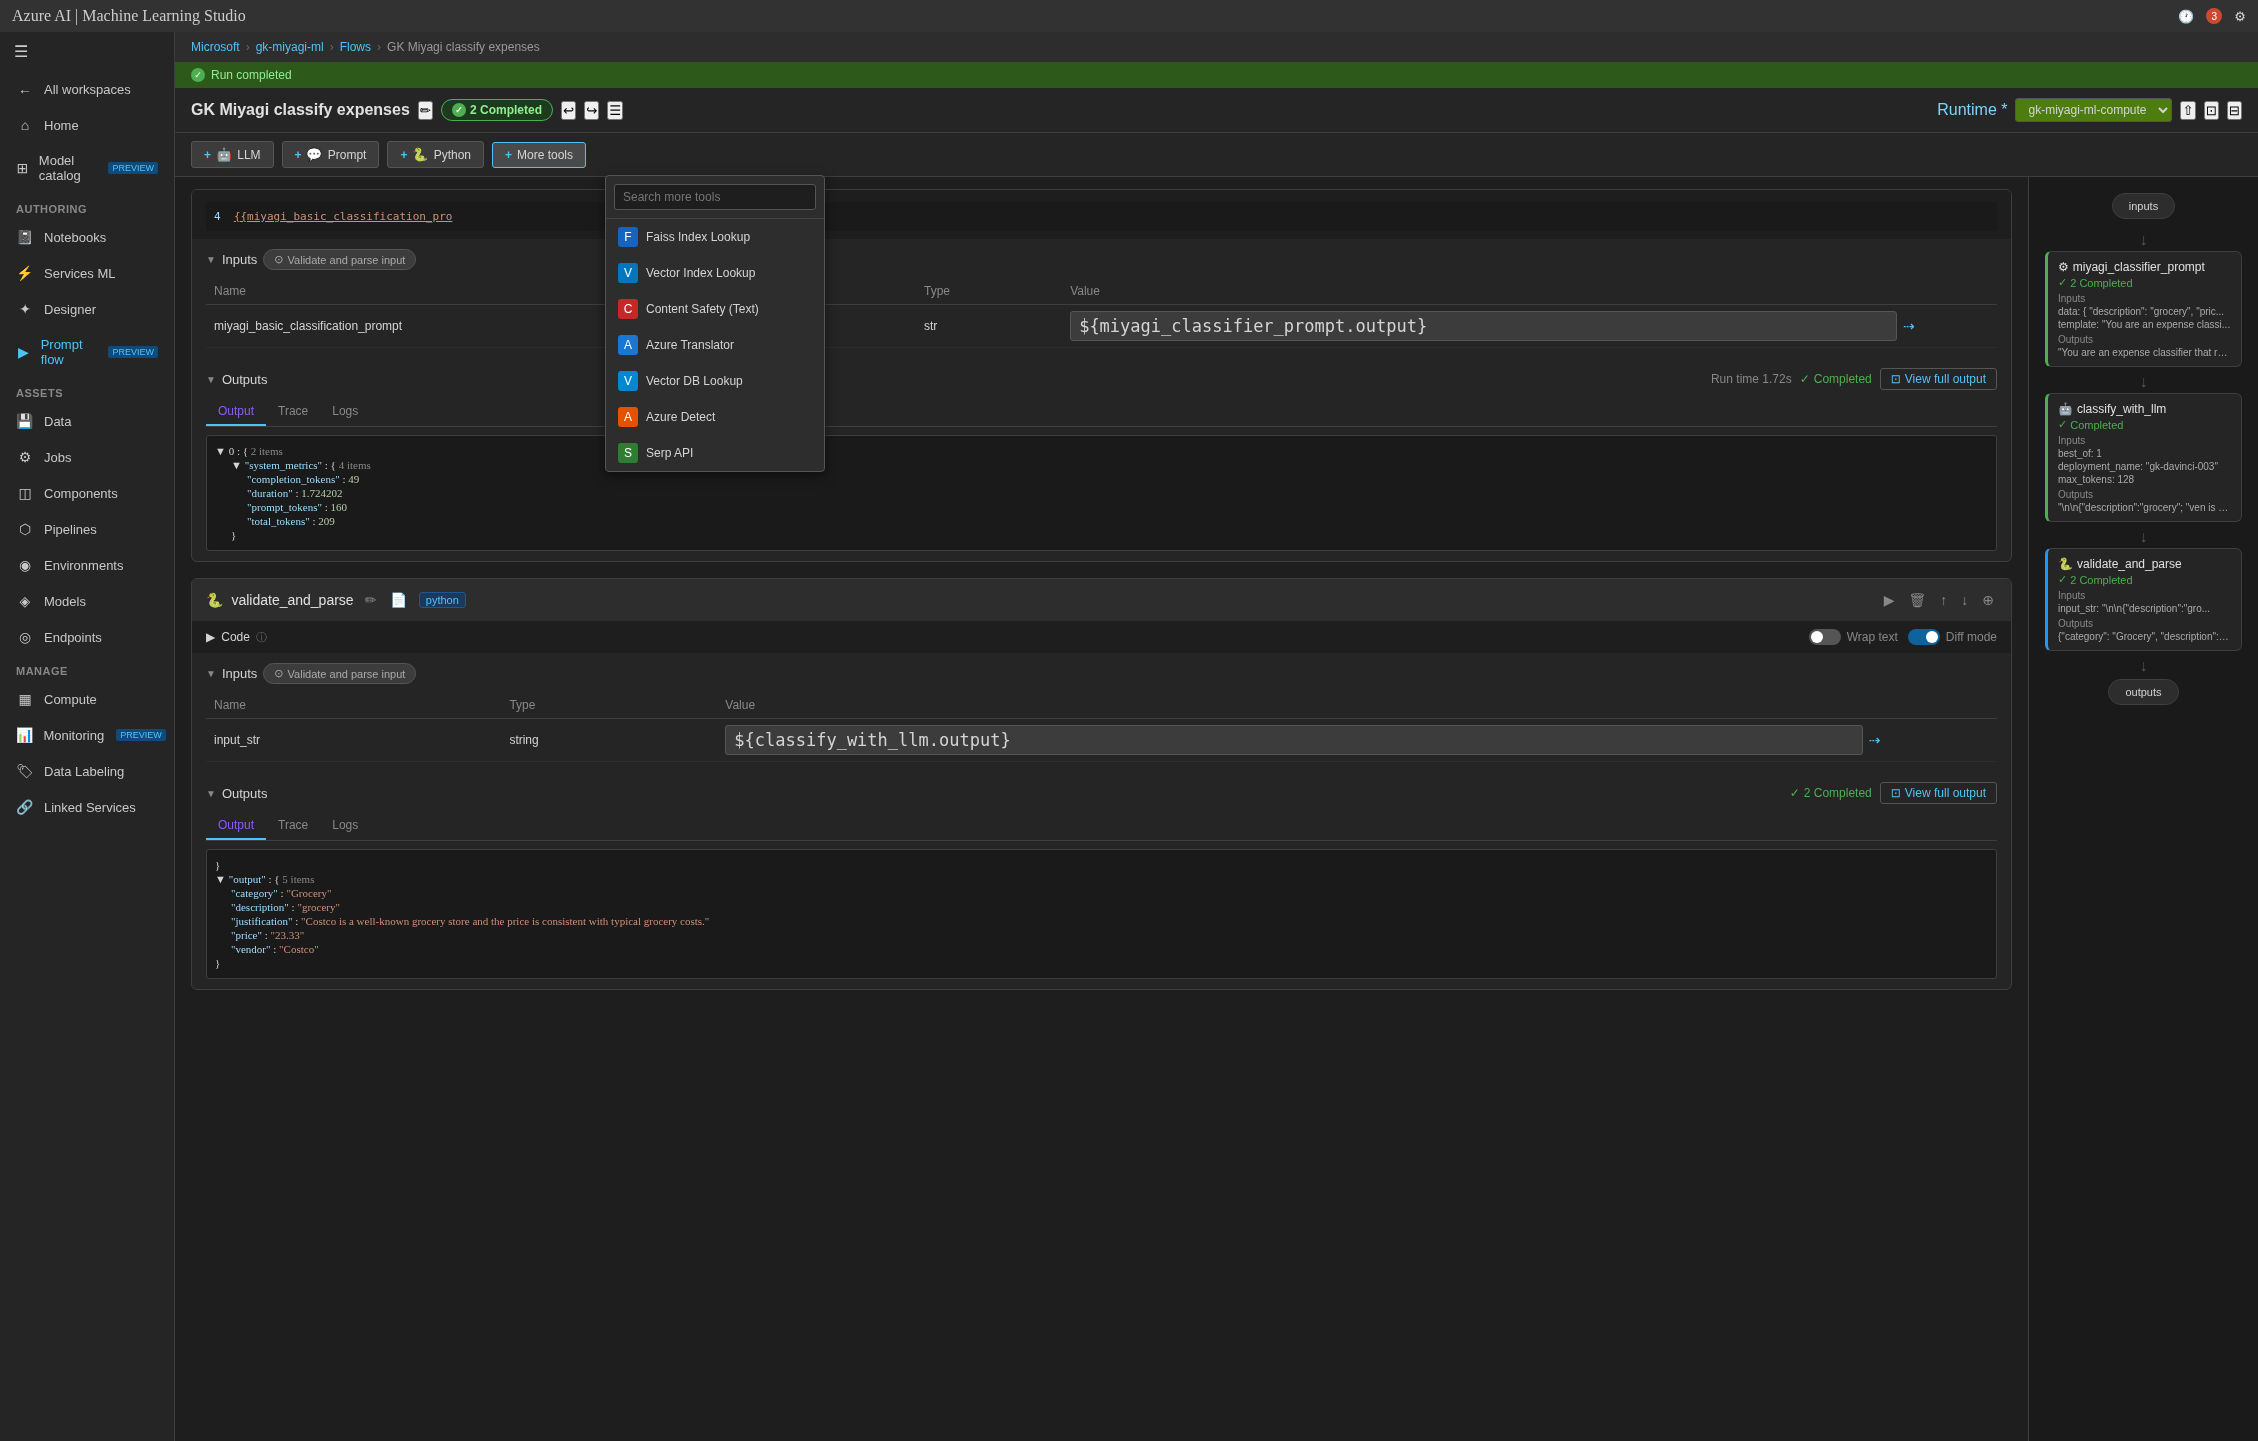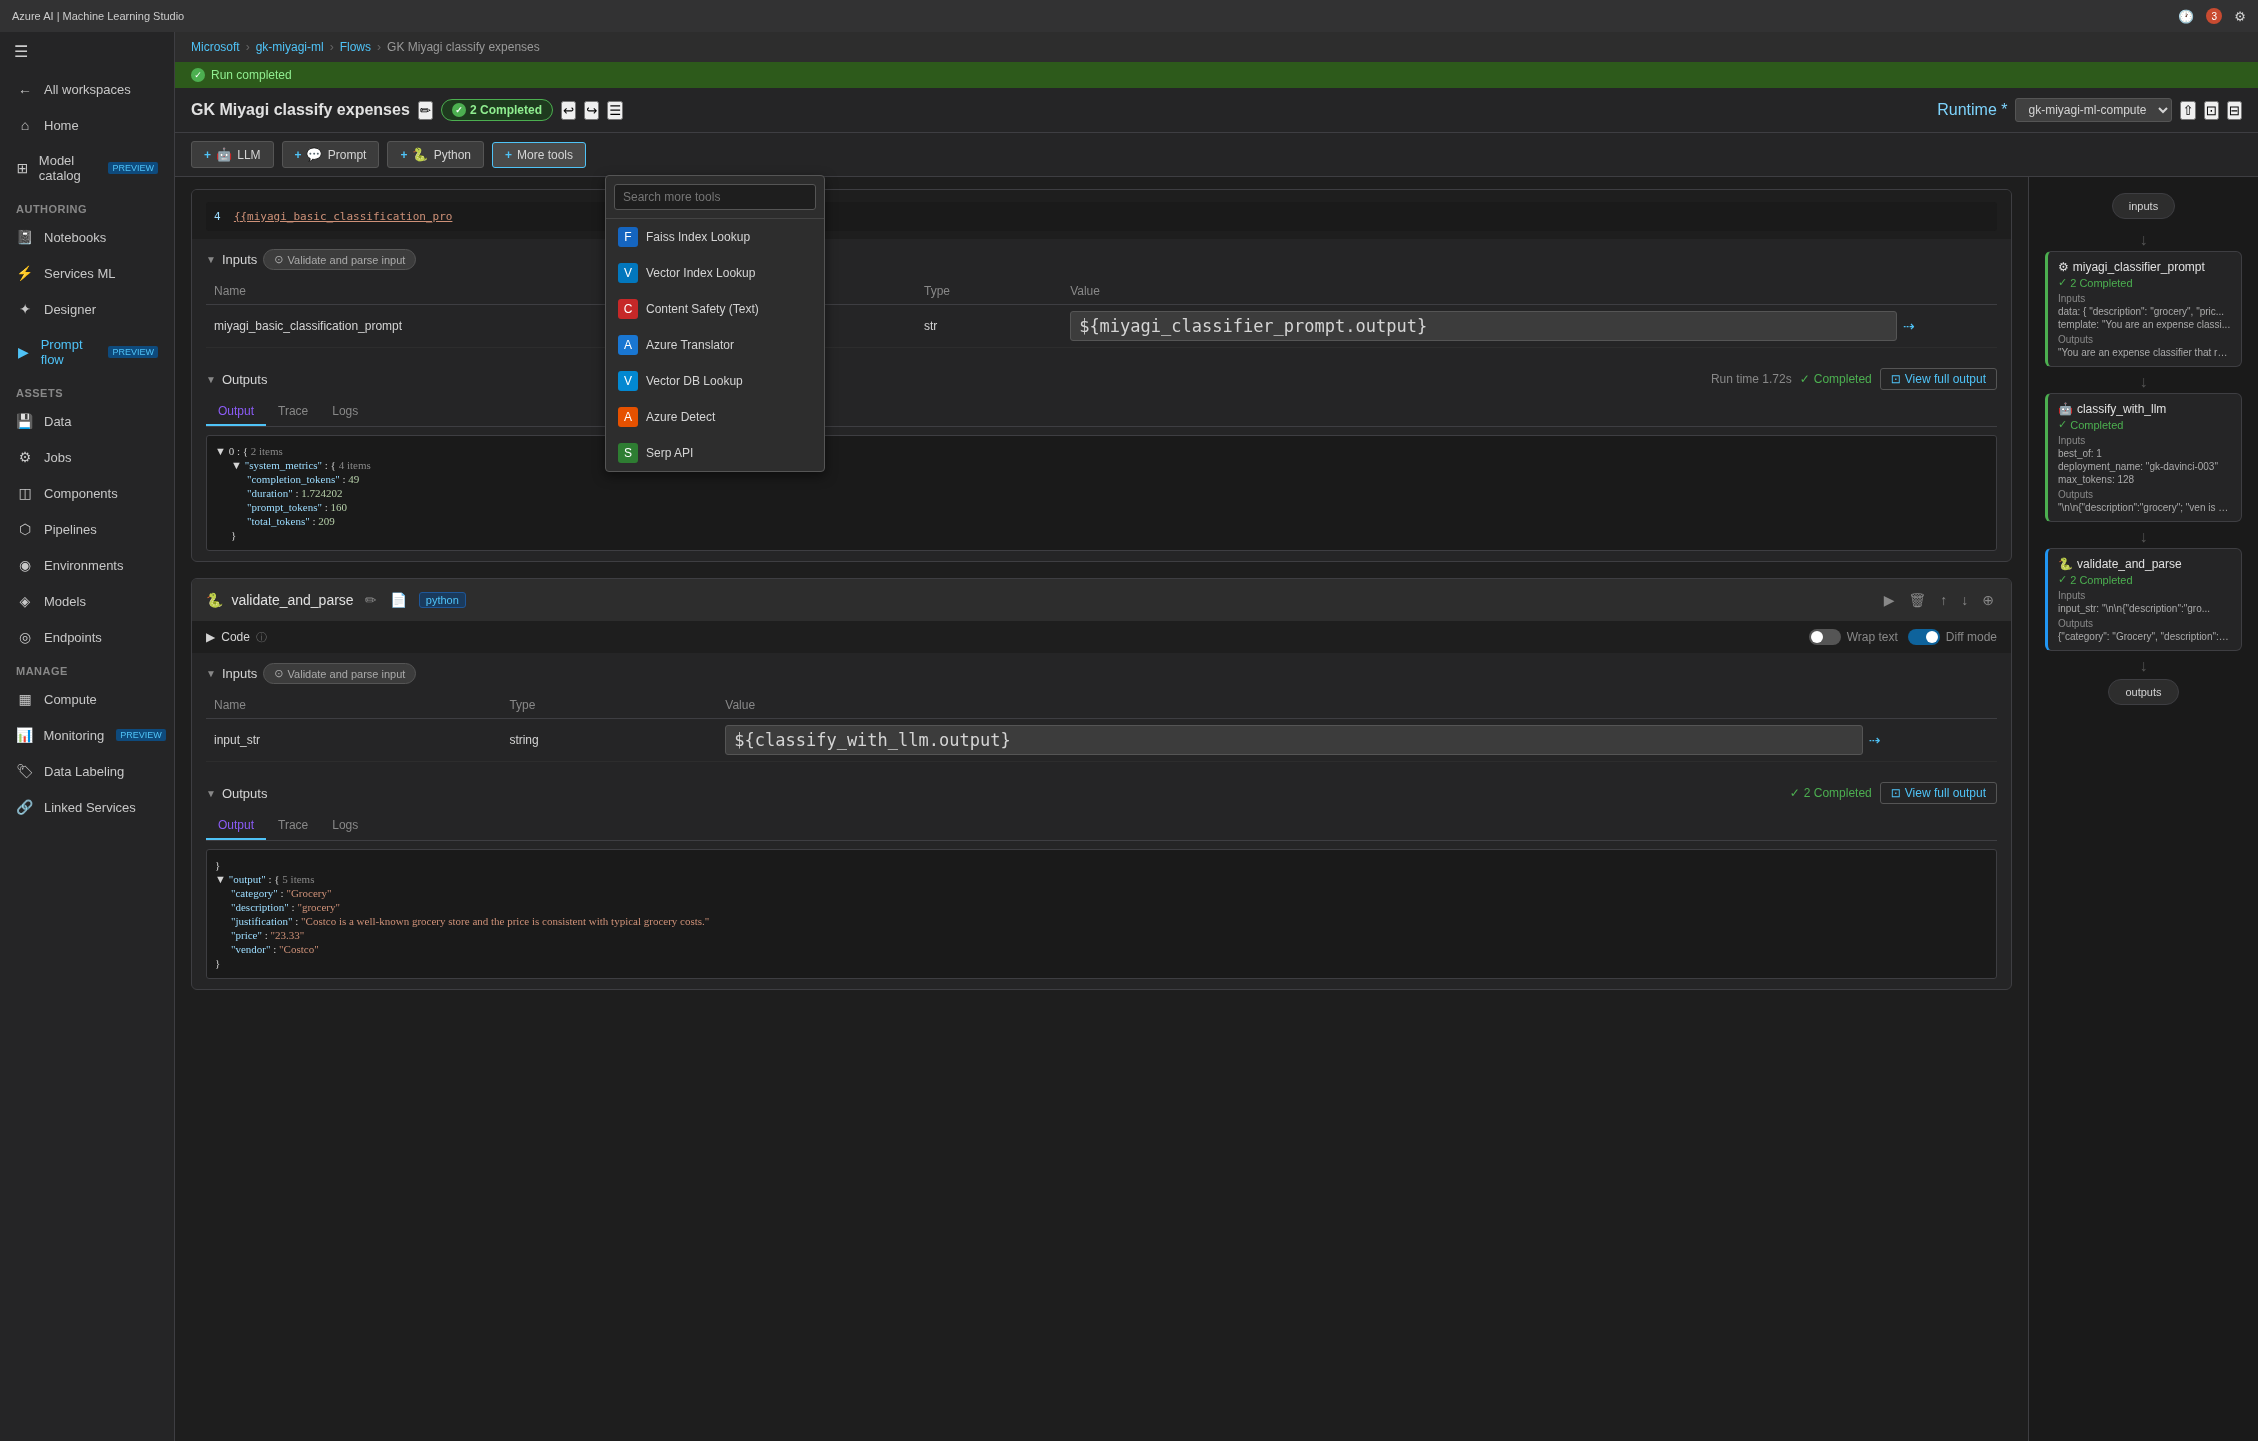--- a/index.html
+++ b/index.html
@@ -1,20 +1,20 @@
 <!DOCTYPE html>
 <html><head>
   <meta charset="utf-8">
   <style>
     * { box-sizing: border-box; margin: 0; padding: 0; }
     body { font-family: 'Segoe UI', Arial, sans-serif; background: #1e1e1e; color: #d4d4d4; font-size: 13px; overflow: hidden; height: 100vh; display: flex; flex-direction: column; }
 
     
     .title-bar { background: #323233; height: 32px; display: flex; align-items: center; padding: 0 12px; justify-content: space-between; flex-shrink: 0; }
-    .title-bar-left { display: flex; align-items: center; gap: 8px; color: #cccccc; font-size: 11px; }
+    .title-bar-left { display: flex; align-items: center; gap: 8px; color: #cccccc; font-size: 16px; font-family: Liberation Serif, serif; }
     .title-bar-right { display: flex; align-items: center; gap: 12px; }
     .title-bar-right .notif-badge { background: #c84b31; color: white; border-radius: 50%; width: 16px; height: 16px; display: flex; align-items: center; justify-content: center; font-size: 10px; }
 
     
     .app-body { display: flex; flex: 1; overflow: hidden; }
 
     
     .sidebar { width: 175px; background: #252526; display: flex; flex-direction: column; flex-shrink: 0; border-right: 1px solid #3e3e42; overflow-y: auto; }
     .sidebar-hamburger { padding: 10px 14px; font-size: 16px; cursor: pointer; color: #cccccc; }
     .sidebar-nav-item { display: flex; align-items: center; gap: 10px; padding: 10px 16px; cursor: pointer; color: #c8c8c8; font-size: 13px; }
@@ -38,21 +38,21 @@
     .status-dot::after { content: '✓'; font-size: 9px; color: white; }
 
     
     .flow-header { background: #252526; padding: 10px 16px; display: flex; align-items: center; justify-content: space-between; flex-shrink: 0; border-bottom: 1px solid #3e3e42; }
     .flow-title { display: flex; align-items: center; gap: 8px; font-size: 16px; font-weight: 600; color: #e0e0e0; }
     .flow-title-actions { display: flex; align-items: center; gap: 6px; }
     .completed-badge { display: flex; align-items: center; gap: 4px; background: #1e3a1e; border: 1px solid #4caf50; color: #90ee90; padding: 3px 10px; border-radius: 12px; font-size: 12px; }
     .completed-badge::before { content: '✓'; background: #4caf50; color: white; border-radius: 50%; width: 14px; height: 14px; display: flex; align-items: center; justify-content: center; font-size: 9px; }
     .flow-header-actions { display: flex; align-items: center; gap: 8px; }
     .runtime-label { font-size: 16px; color: #7dd3fc; }
-    .runtime-select { background: #404040; border: 1px solid #555; color: #d4d4d4; padding: 3px 8px; border-radius: 3px; font-size: 12px; }
+    .runtime-select { background: #4d7c0f; border: 1px solid #555; color: #d4d4d4; padding: 3px 8px; border-radius: 3px; font-size: 12px; }
 
     
     .toolbar { background: #252526; padding: 8px 16px; display: flex; align-items: center; gap: 8px; flex-shrink: 0; border-bottom: 1px solid #3e3e42; position: relative; }
     .tool-btn { display: flex; align-items: center; gap: 5px; background: #3c3c3c; border: 1px solid #555; color: #d4d4d4; padding: 5px 12px; border-radius: 3px; cursor: pointer; font-size: 12px; }
     .tool-btn .plus { color: #4fc3f7; font-weight: bold; }
     .tool-btn .tool-icon { font-size: 13px; }
 
     
     .more-tools-dropdown { position: absolute; top: 42px; left: 430px; background: #2d2d2d; border: 1px solid #555; border-radius: 4px; width: 220px; z-index: 1000; box-shadow: 0 4px 12px rgba(0,0,0,0.5); }
     .more-tools-search { padding: 8px; border-bottom: 1px solid #444; }

